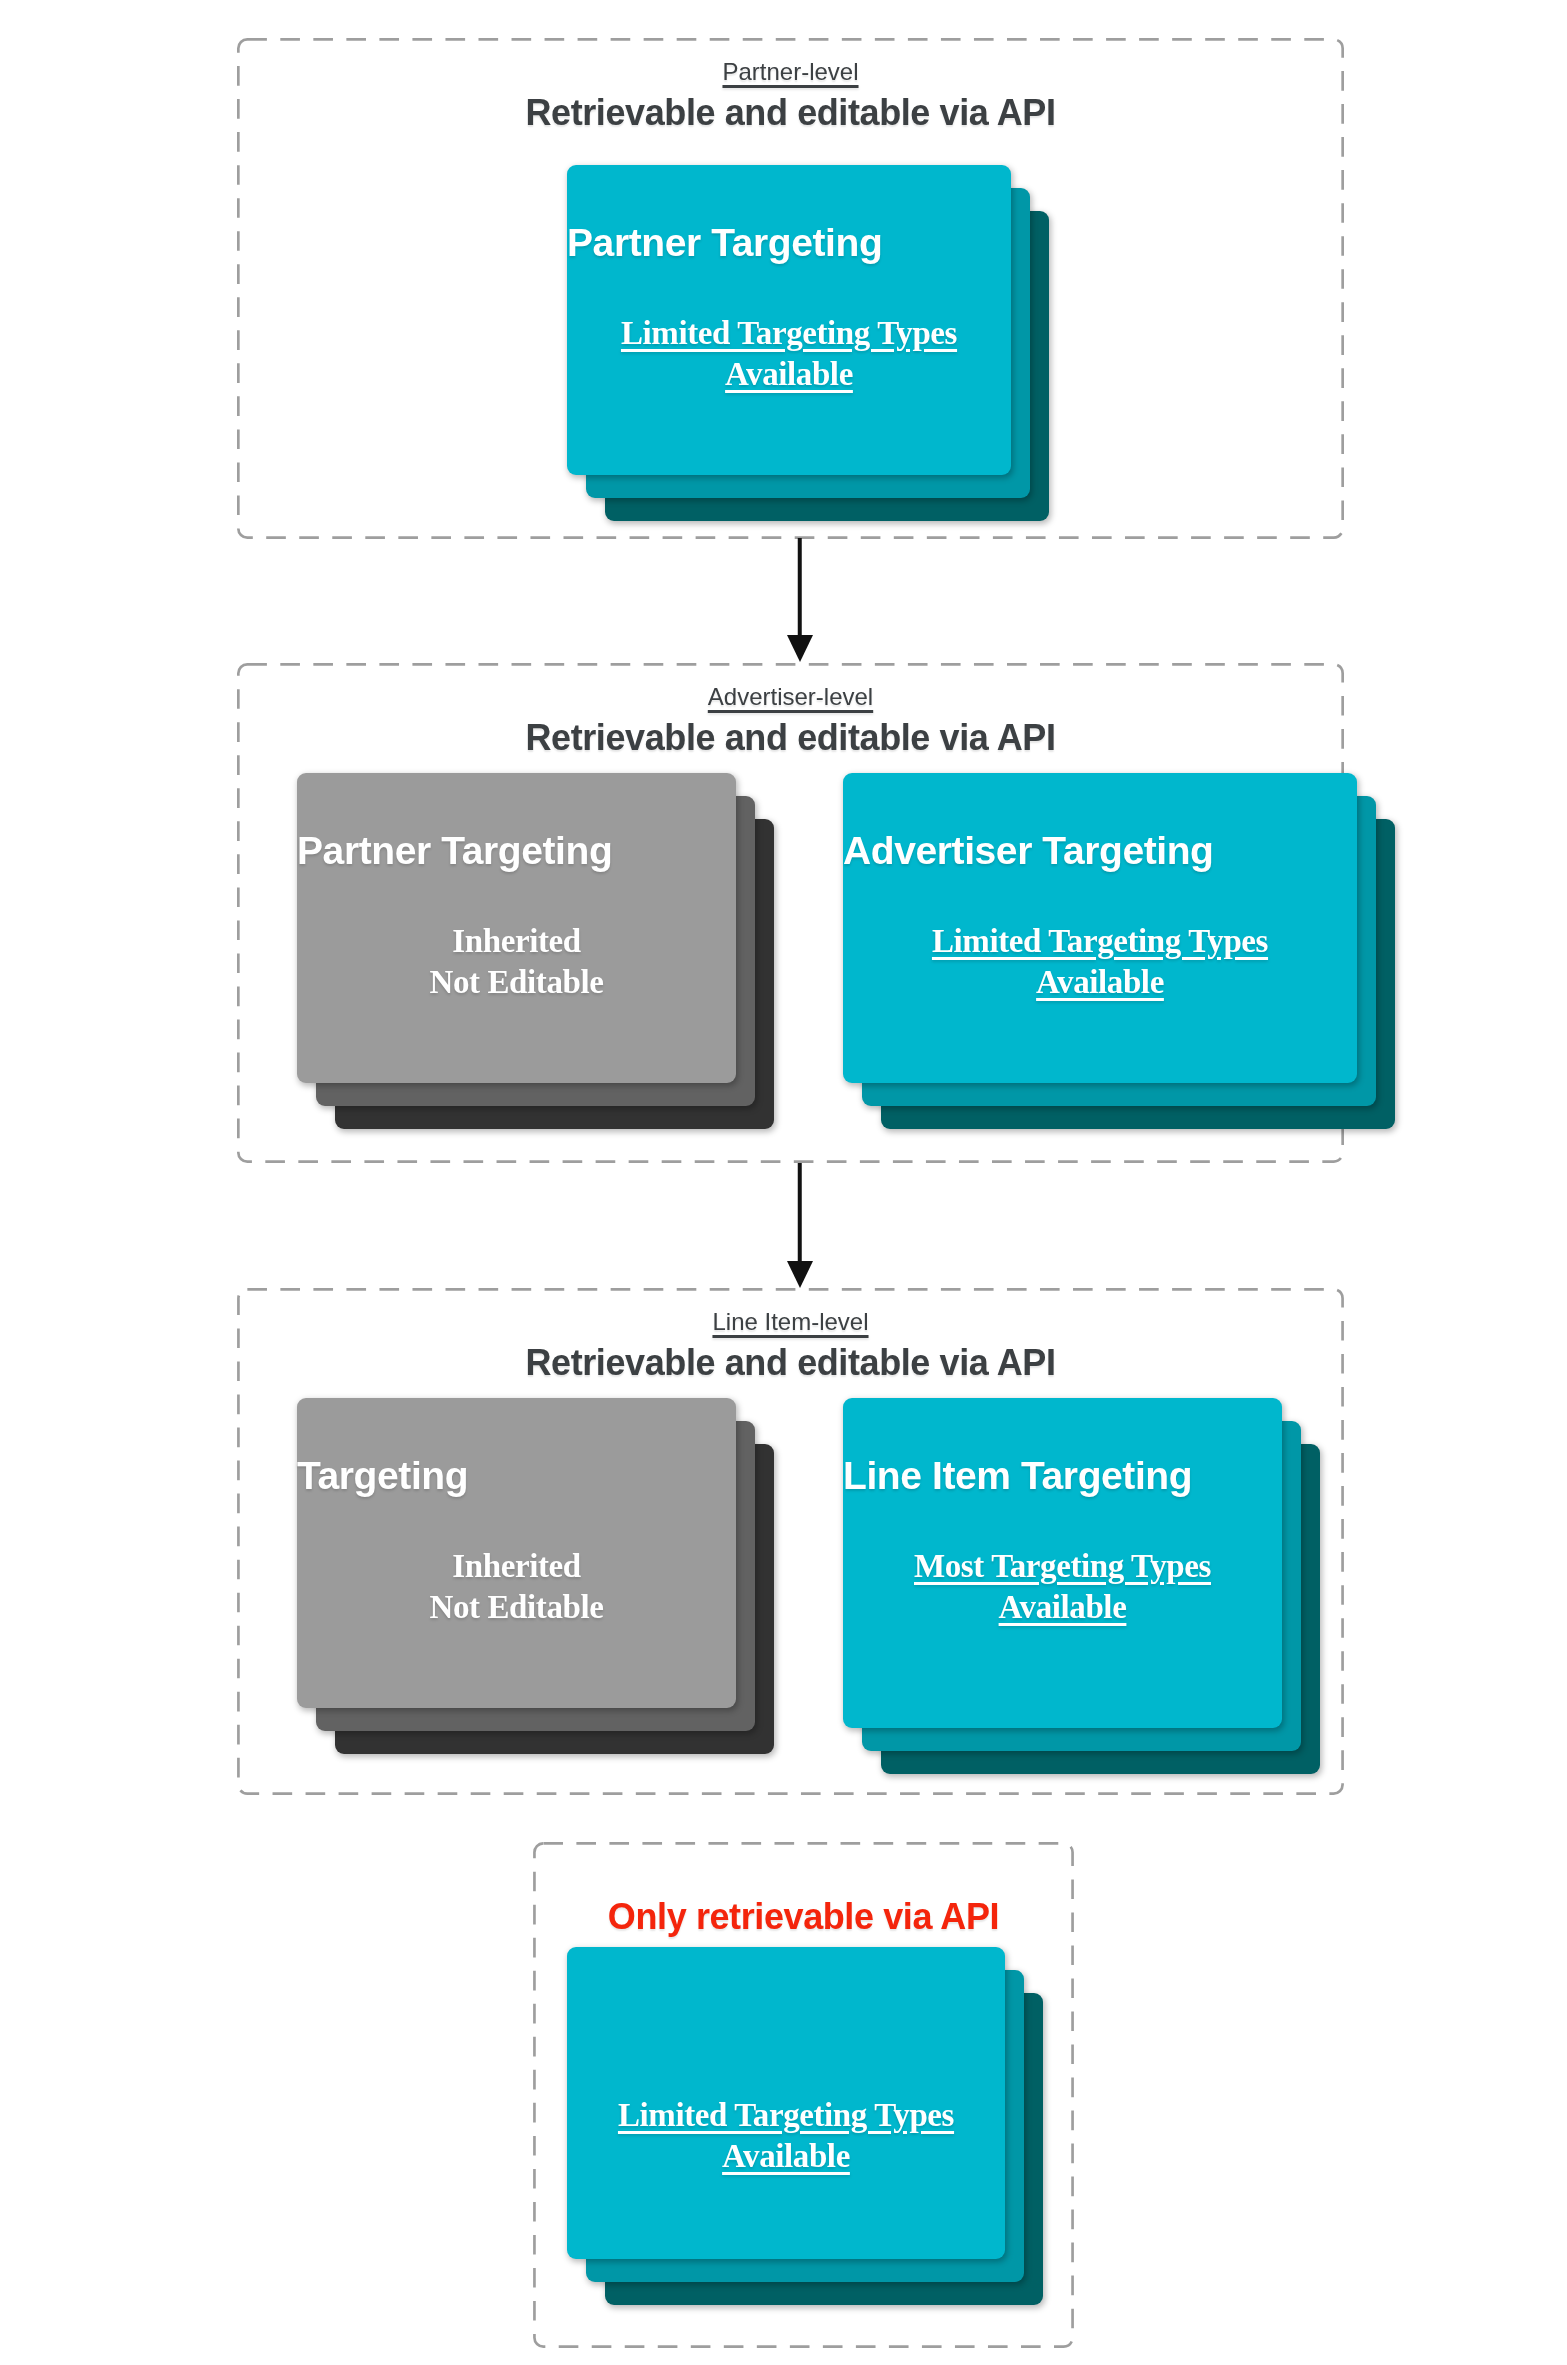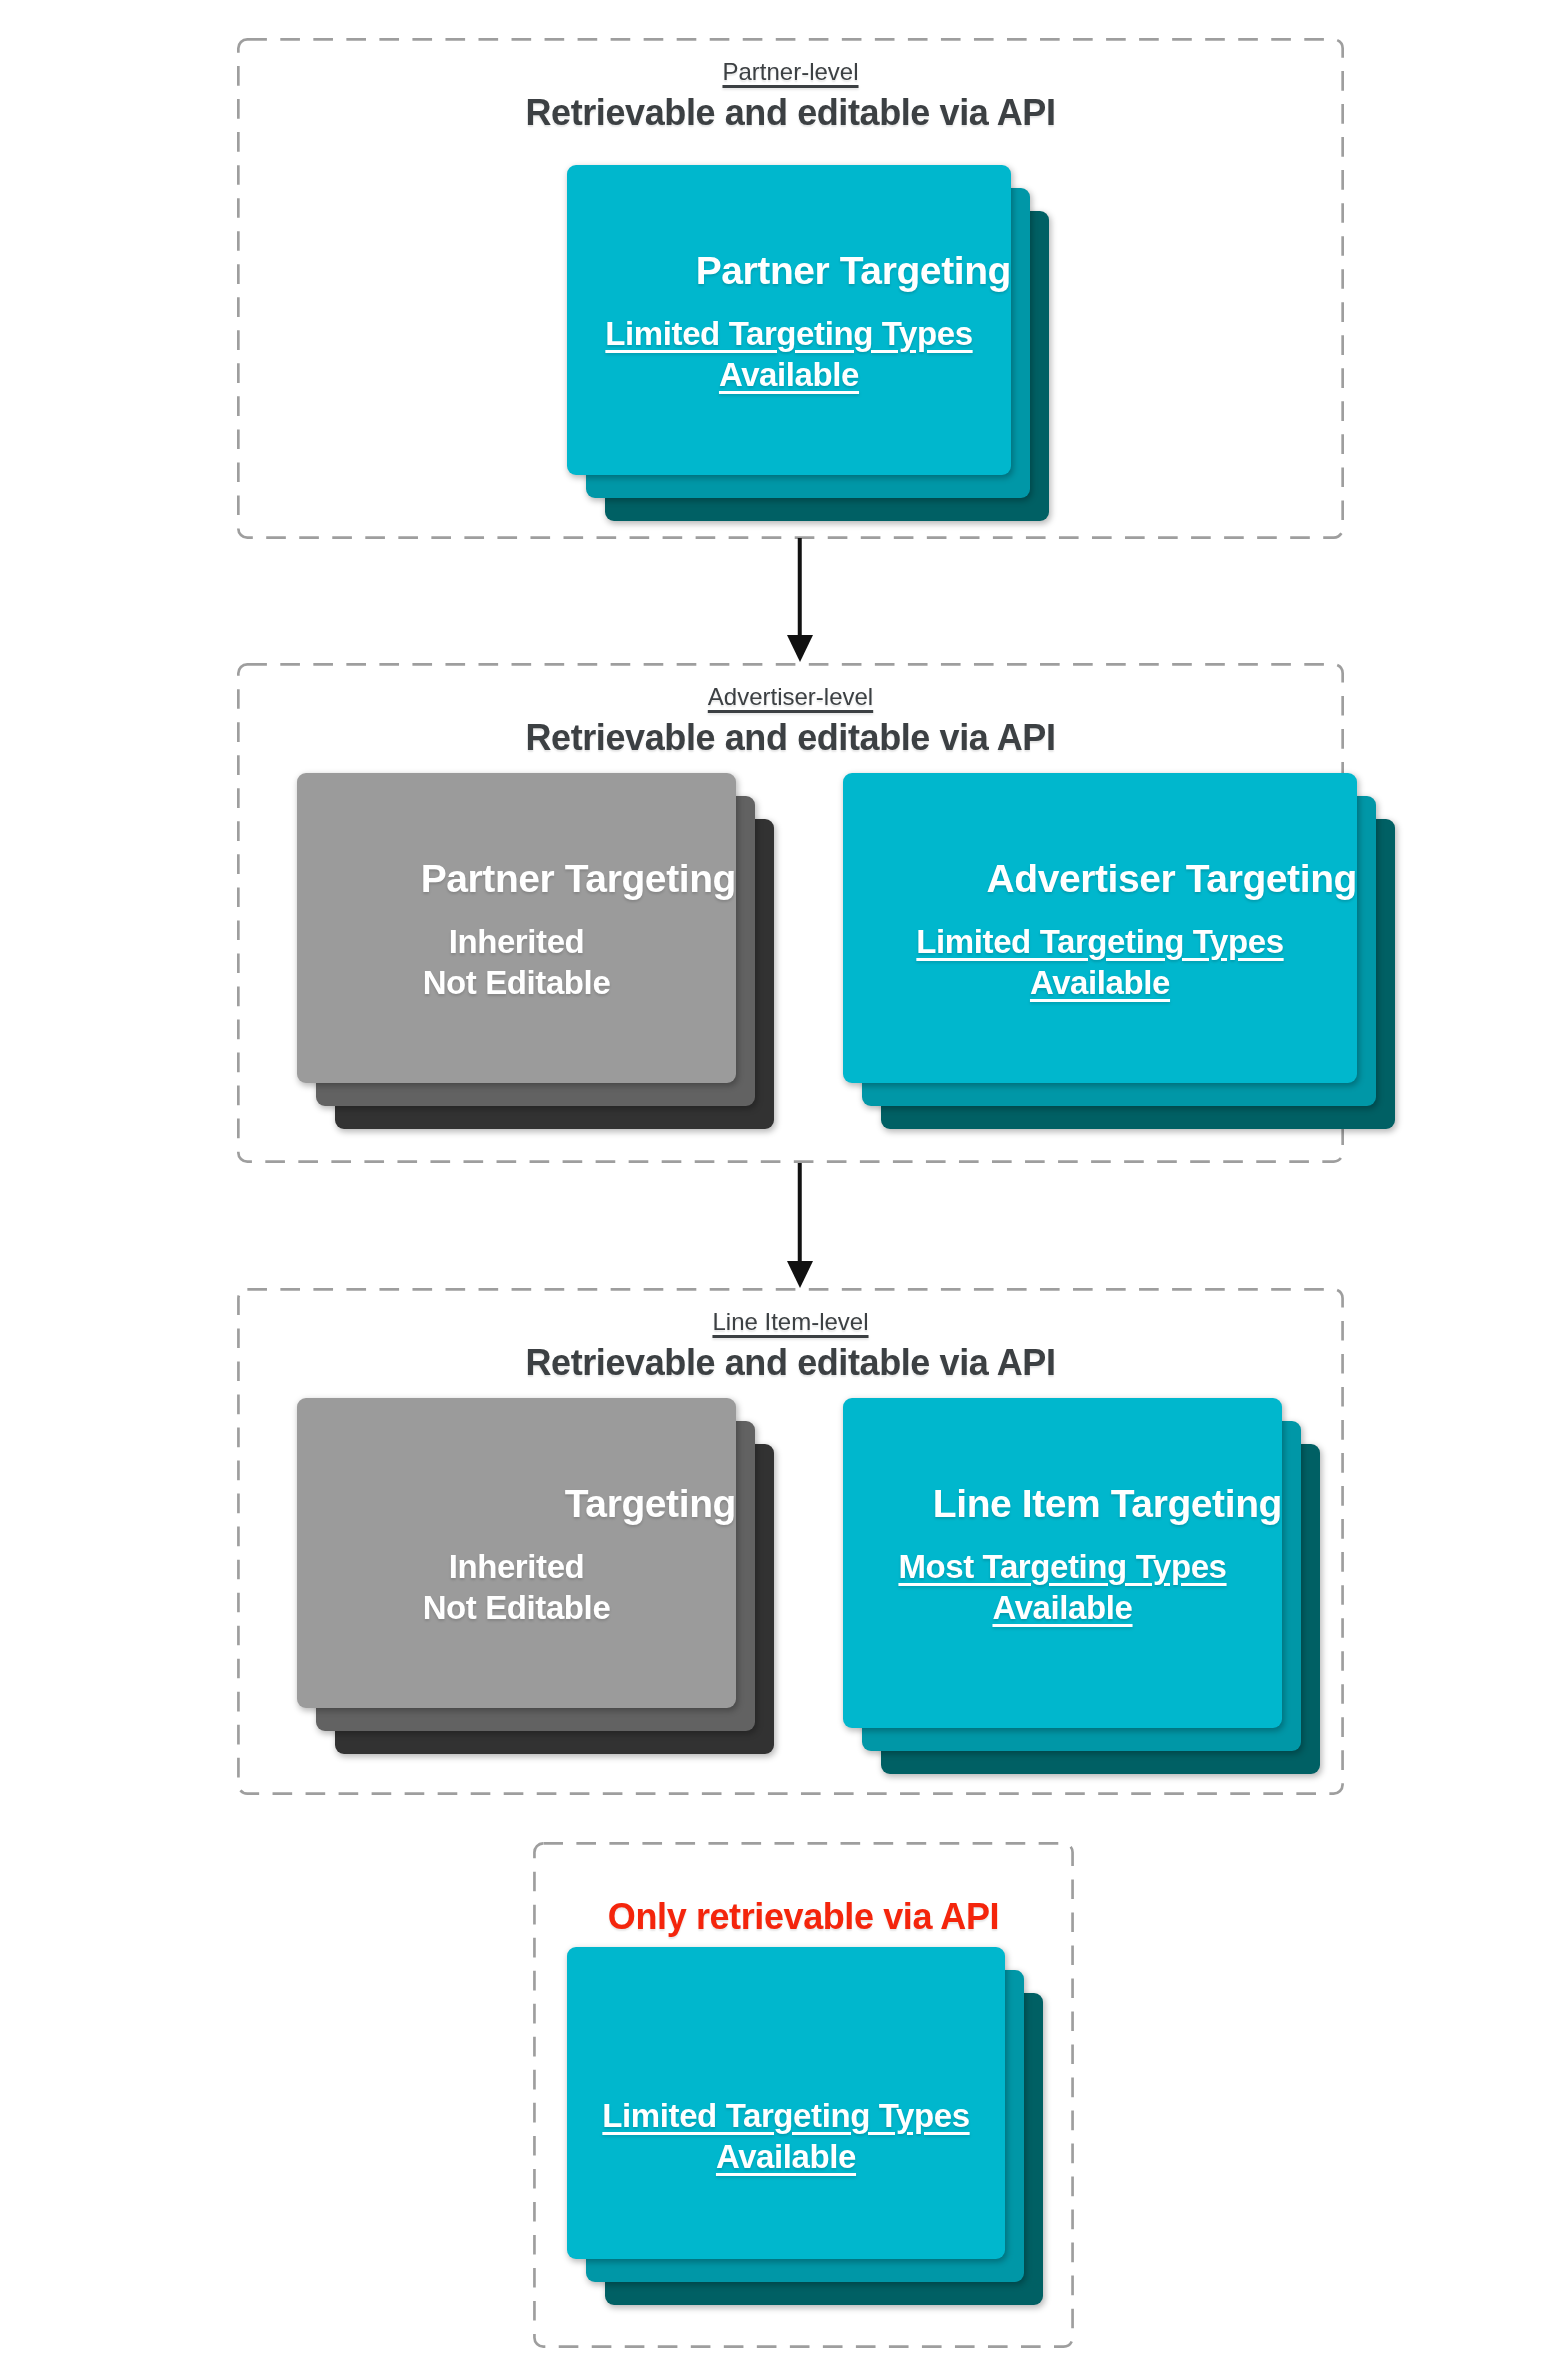--- a/index.html
+++ b/index.html
@@ -27,27 +27,27 @@
          box-shadow:1.8px 2.7px 6.3px rgba(0,0,0,0.28);}
   .layer.l1{left:0;top:0;z-index:3;}
   .layer.l2{left:19px;top:23px;z-index:2;}
   .layer.l3{left:38px;top:46px;z-index:1;}
   .teal .l1{background:var(--teal-front);}
   .teal .l2{background:var(--teal-mid);}
   .teal .l3{background:var(--teal-back);}
   .gray .l1{background:var(--gray-front);}
   .gray .l2{background:var(--gray-mid);}
   .gray .l3{background:var(--gray-back);}
-  .card-title{position:absolute;top:52px;left:0;right:0;height:107px;
-    display:flex;flex-direction:column;justify-content:center;text-align:right;
+  .card-title{position:absolute;top:24px;left:0;right:0;height:107px;
+    display:flex;flex-direction:column;justify-content:center;text-align:left;
     font-size:39px;line-height:46px;font-weight:700;color:var(--card-text);
-    letter-spacing:-0.4px;text-shadow:0 1.8px 2.7px rgba(0,0,0,0.15);margin-left:38px;}
+    letter-spacing:-0.4px;text-shadow:0 1.8px 2.7px rgba(0,0,0,0.15);}
   .card-body{position:absolute;top:148px;left:0;right:0;text-align:center;
     font-size:33px;line-height:41px;font-weight:700;color:var(--card-text);
-    letter-spacing:-0.4px;text-shadow:0 1.8px 2.7px rgba(0,0,0,0.15);}
+    letter-spacing:-0.4px;text-shadow:0 1.8px 2.7px rgba(0,0,0,0.15);font-family:Liberation Serif, serif;}
   .card-body.u div{text-decoration:underline;text-decoration-thickness:2.7px;text-underline-offset:5.4px;}
   .arrow{position:absolute;width:27px;}
   .arrow .shaft{position:absolute;left:50%;transform:translateX(-50%);top:0;
     width:4.5px;height:calc(100% - 27px);background:var(--arrow);}
   .arrow .head{position:absolute;left:50%;transform:translateX(-50%);bottom:0;
     width:0;height:0;border-left:13.4px solid transparent;border-right:13.4px solid transparent;
     border-top:27px solid var(--arrow);}
 </style>
 </head>
 <body>

